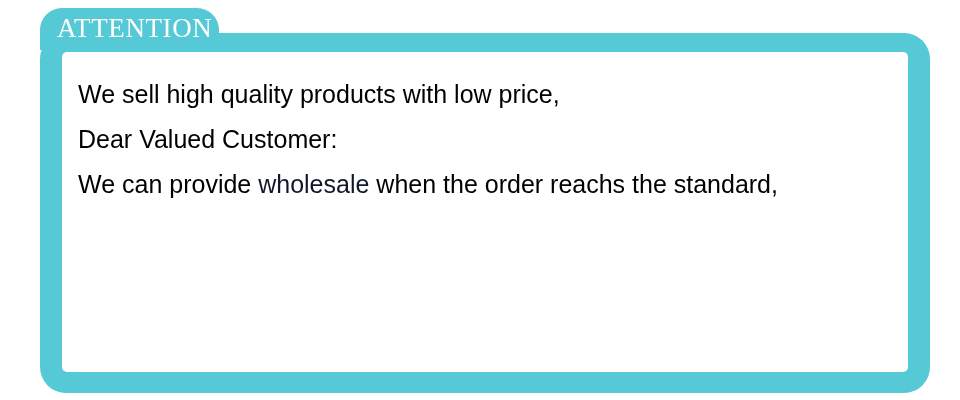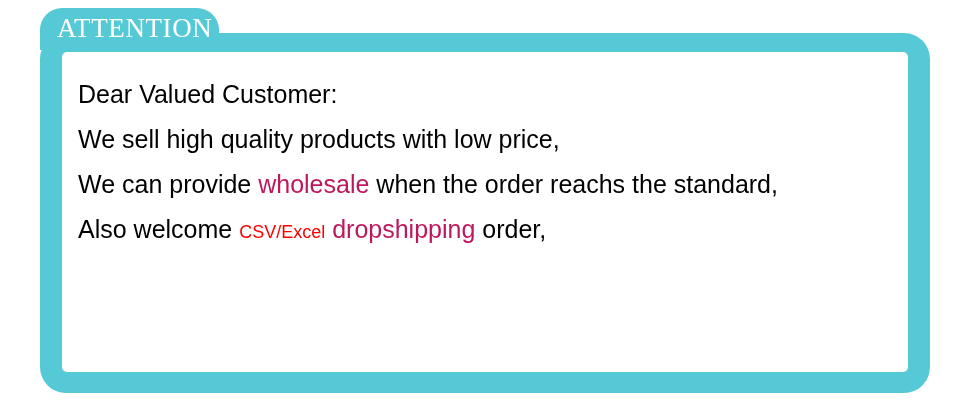--- a/index.html
+++ b/index.html
@@ -78,21 +78,21 @@
 
   .message-line {
     font-family: "Liberation Sans", sans-serif;
     font-size: 25px;
     line-height: 45px;
     color: #000000;
     white-space: pre;
   }
 
   .hl-red {
-    color: #be185d;
+    color: #0f172a;
   }
 
   .hl-red-small {
     color: #ff0000;
     font-size: 18px;
   }
 </style>
 </head>
 <body>
 
@@ -100,19 +100,18 @@
 
   <div class="frame-outer"></div>
 
   <div class="banner-tab"></div>
 
   <div class="banner-title">ATTENTION</div>
 
   <div class="frame-inner"></div>
 
   <div class="message-body">
+      <div class="message-line"><span>We sell high quality products with low price,</span></div>
       <div class="message-line"><span>Dear Valued Customer:</span></div>
-      <div class="message-line"><span>We sell high quality products with low price,</span></div>
       <div class="message-line"><span>We can provide </span><span class="hl-red">wholesale</span><span> when the order reachs the standard,</span></div>
-      <div class="message-line"><span>Also welcome </span><span class="hl-red-small">CSV/Excel</span><span> </span><span class="hl-red">dropshipping</span><span> order,</span></div>
     </div>
 
 </div>
 
 </body></html>

